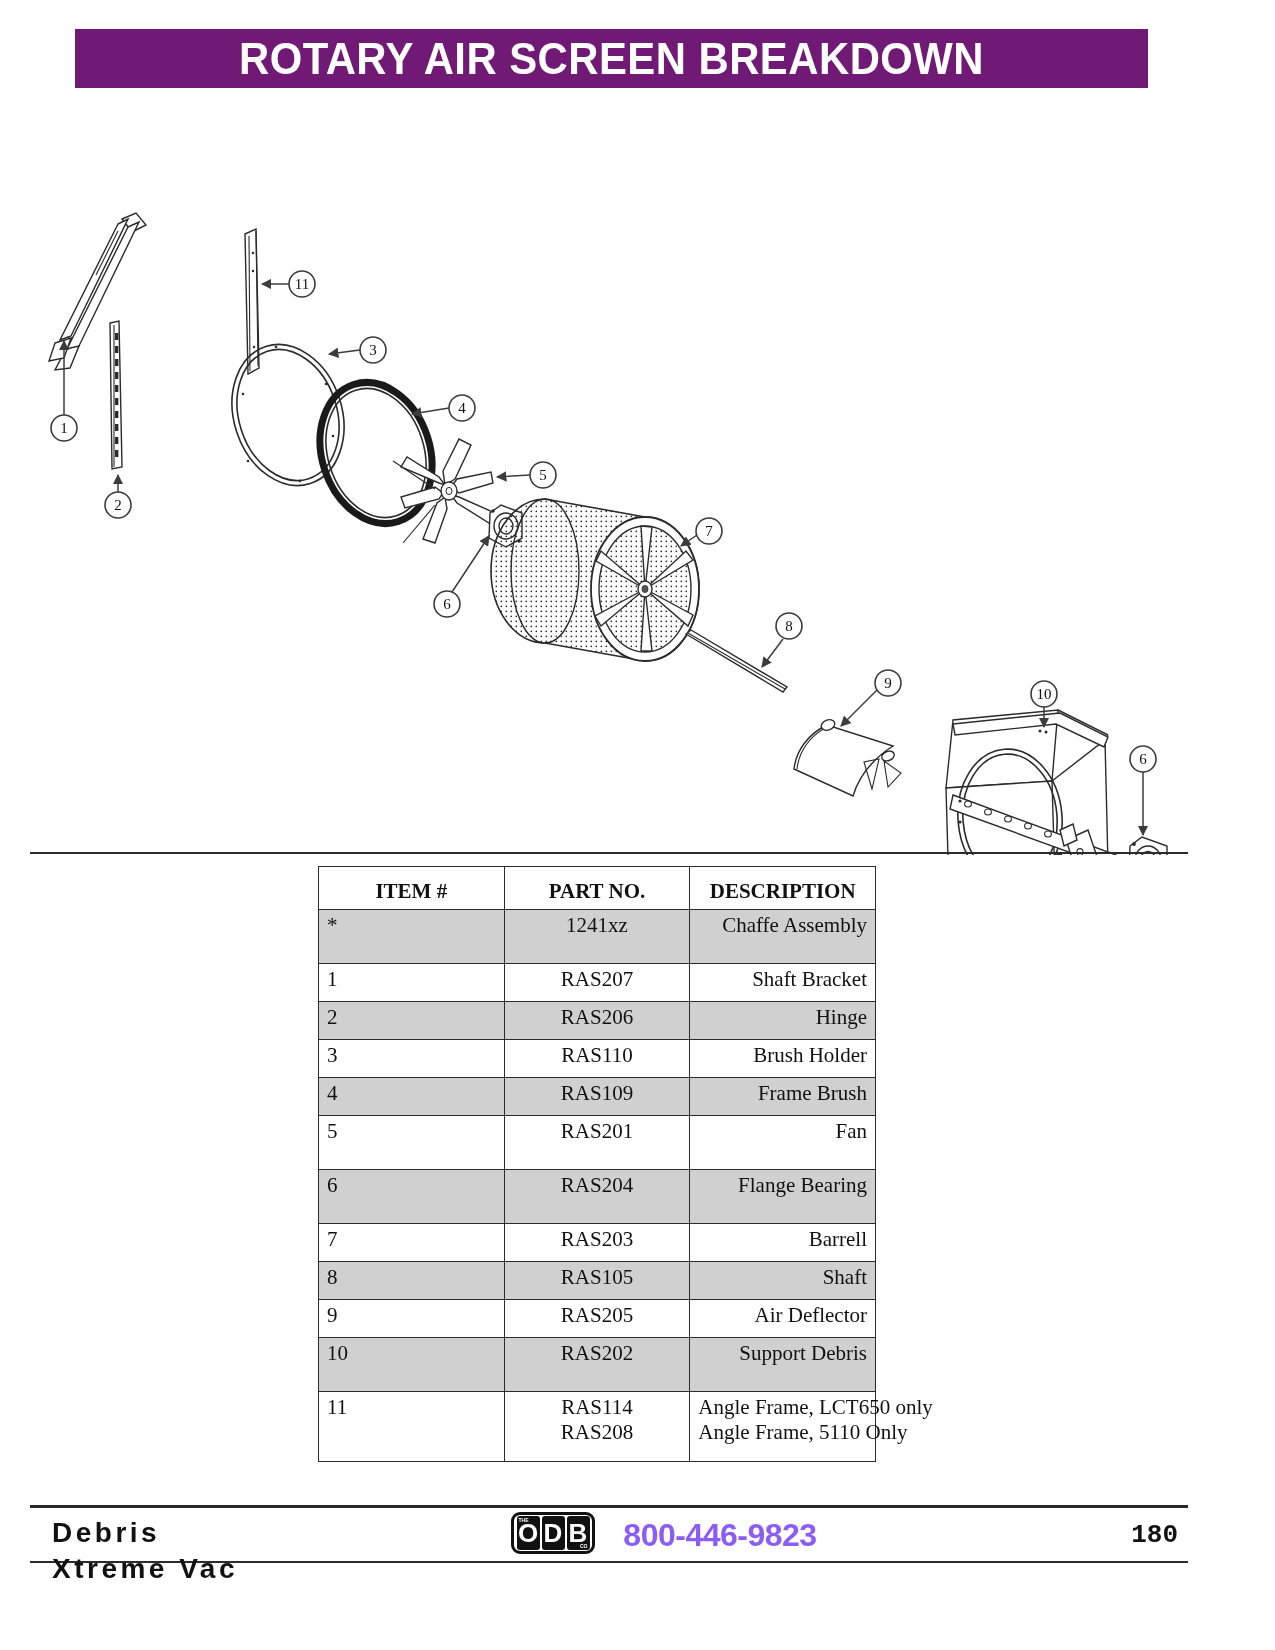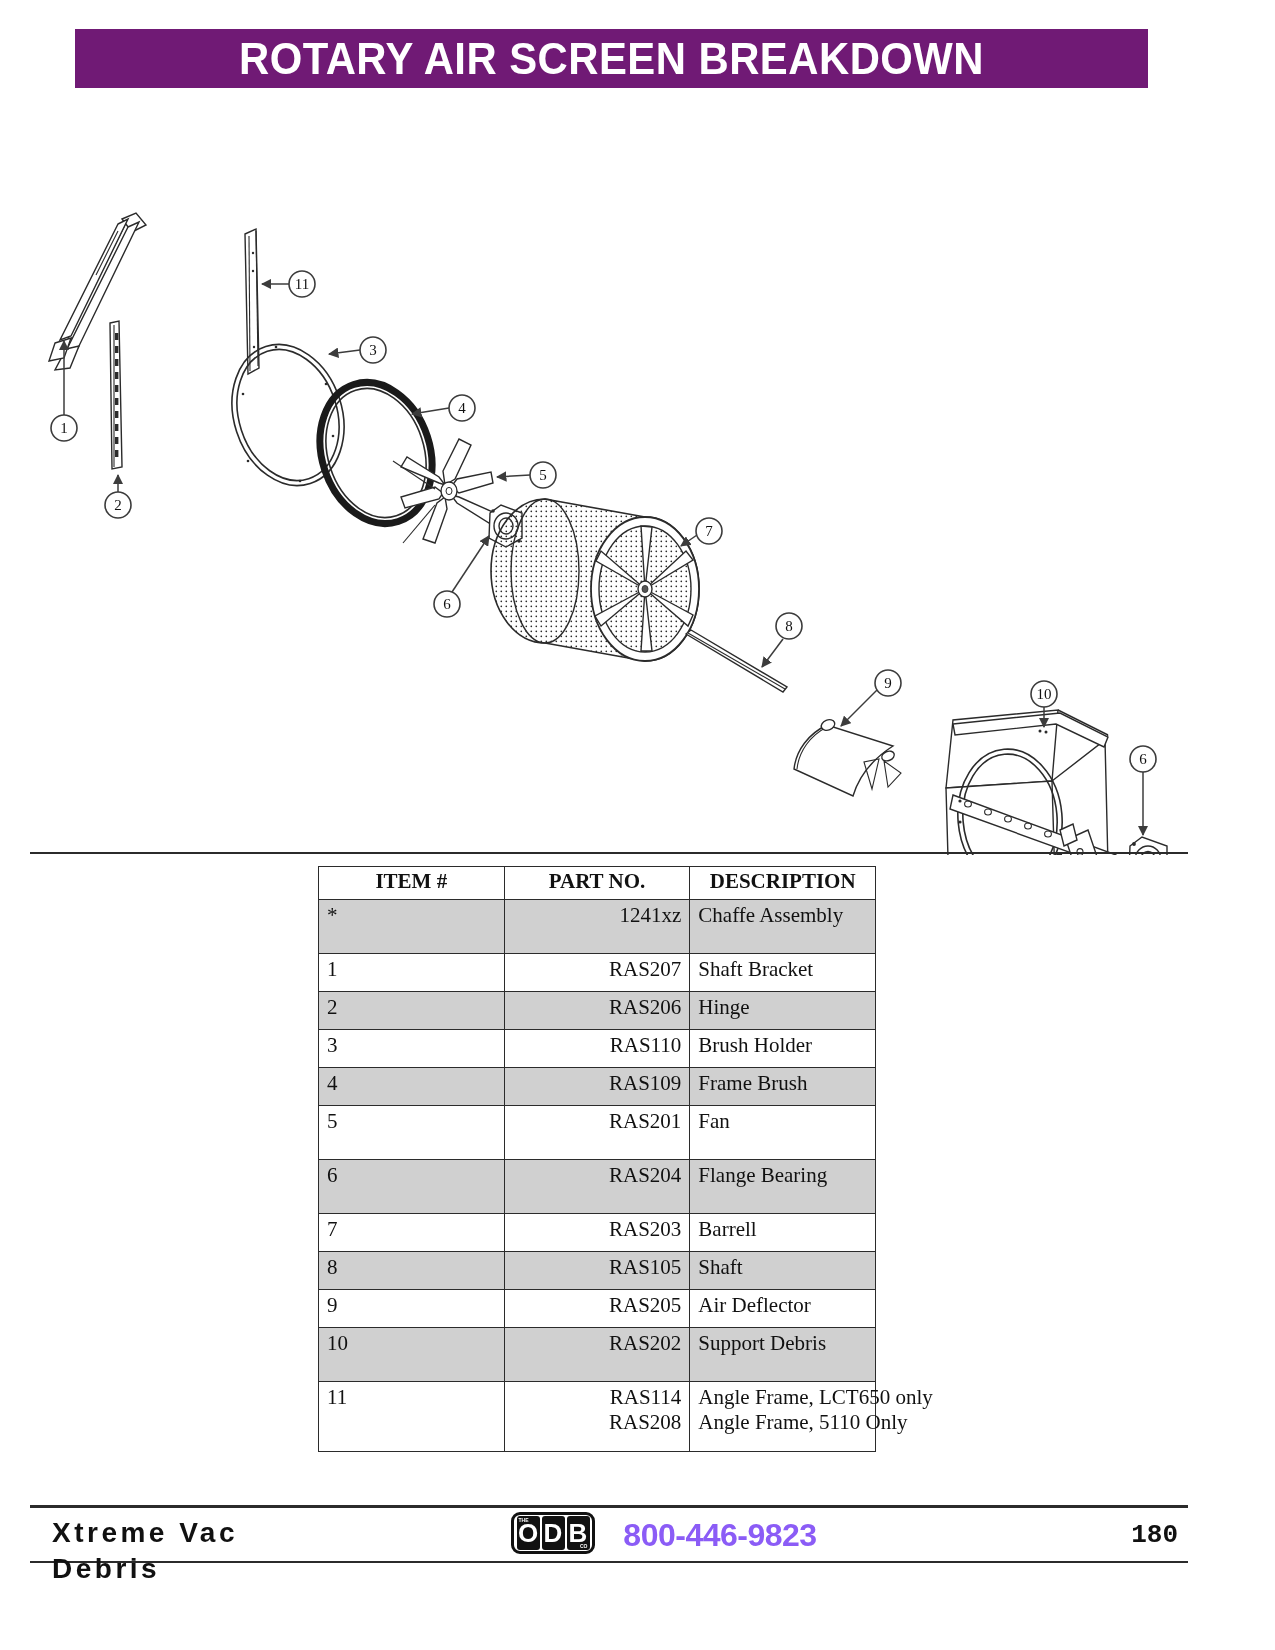--- a/index.html
+++ b/index.html
@@ -89,29 +89,29 @@
   table.parts th, table.parts td {
     border: 1.4px solid #2b2b2b;
     padding: 3px 8px 4px 8px;
     vertical-align: top;
     line-height: 1.18;
   }
   table.parts th {
     font-weight: bold;
     text-align: center;
     height: 28px;
-    padding-top: 2px;
+    padding-top: 12px;
     padding-bottom: 2px;
     background: #ffffff;
     font-size: 21px;
     margin-top: 47px;
   }
   table.parts td.c-item { width: 104px; text-align: left; }
-  table.parts td.c-part { width: 133px; text-align: right; }
-  table.parts td.c-desc { text-align: left; }
+  table.parts td.c-part { width: 133px; text-align: center; }
+  table.parts td.c-desc { text-align: right; }
   table.parts tr.shaded td { background: #d0d0d0; }
   table.parts tr.plain td { background: #ffffff; }
   table.parts tr.tall td { height: 46px; }
   table.parts tr.short td { height: 30px; }
   table.parts tr.last td { height: 62px; }
   .desc-line { display: block; white-space: nowrap; }
 
   
   #footer {
     position: absolute;
@@ -552,22 +552,22 @@
       </tr>
     </tbody>
   </table>
 </div>
 
 <div id="footer">
   <div id="footer-rule-top"></div>
   <div id="footer-rule-mid"></div>
 
   <div id="footer-brand">
+    <span>Debris</span>
     <span>Xtreme Vac</span>
-    <span>Debris</span>
   </div>
 
   <div id="odb-logo">
     <div class="odb-inner">
       <div class="odb-cell">
         <span class="tm">THE</span>
         <span>O</span>
       </div>
       <div class="odb-cell">
         <span>D</span>

